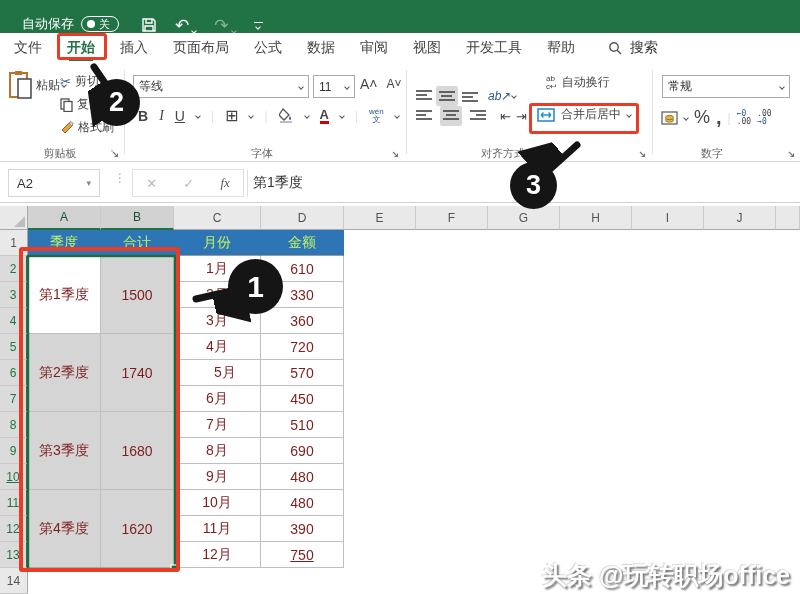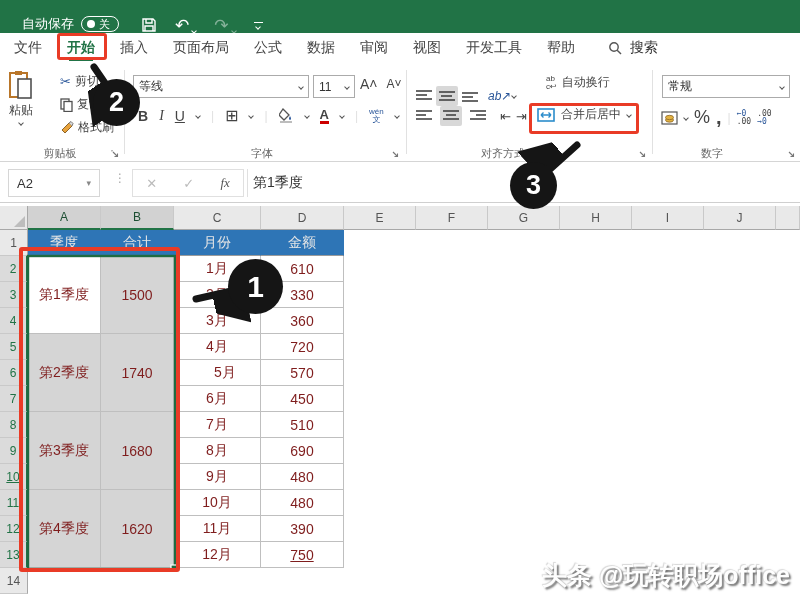--- a/index.html
+++ b/index.html
@@ -33,21 +33,21 @@
   .tab.active::after{content:"";position:absolute;left:2px;right:2px;bottom:1px;height:3px;background:#217346;}
   .searchbox{position:absolute;left:608px;top:33px;height:29px;display:flex;align-items:center;gap:8px;
     font-size:14px;color:#333;}
 
   
   .ribbon{position:absolute;left:0;top:62px;width:800px;height:100px;background:#fff;
     border-bottom:1px solid #d5d5d5;font-size:12px;color:#444;}
   .vsep{position:absolute;top:8px;height:84px;width:0;border-left:1px solid #e1e1e1;}
   .grouplabel{position:absolute;top:84px;font-size:11px;color:#666;width:120px;text-align:center;}
   .launcher{position:absolute;top:86px;}
-  .bigbtn{position:absolute;display:flex;flex-direction:column;align-items:center;gap:2px;}
+  .bigbtn{position:absolute;display:flex;flex-direction:row;align-items:center;gap:2px;}
   .smallrow{position:absolute;display:flex;align-items:center;gap:4px;white-space:nowrap;}
   .fontbox{position:absolute;border:1px solid #ababab;background:#fff;display:flex;align-items:center;
     justify-content:space-between;padding:0 5px;font-size:12px;color:#333;}
   .iconbtn{display:inline-flex;align-items:center;justify-content:center;}
   .on{background:#d8d8d8;border-radius:2px;}
   .bld{font-weight:bold;font-size:14px;}
   .itl{font-style:italic;font-size:14px;font-family:"Liberation Serif",serif;}
   .unl{text-decoration:underline;font-size:14px;}
   .fontcolorA{font-size:13px;font-weight:bold;border-bottom:3px solid #c00;line-height:13px;}
   .phon{display:inline-flex;flex-direction:column;align-items:center;font-size:8px;line-height:8px;color:#2b579a;}
@@ -77,21 +77,21 @@
   .corner::after{content:"";position:absolute;right:2px;bottom:2px;width:0;height:0;
     border-left:11px solid transparent;border-bottom:11px solid #bdbdbd;}
   .ch{background:#E9E9E9;border-right:1px solid #C9C9C9;border-bottom:1px solid #A8A8A8;
     color:#555;font-size:12px;display:flex;align-items:center;justify-content:center;}
   .ch.sel{background:#D2D2D2;border-bottom:2px solid #217346;color:#1d4f33;}
   .rh{background:#E9E9E9;border-bottom:1px solid #C9C9C9;border-right:1px solid #A8A8A8;
     color:#555;font-size:12px;display:flex;align-items:center;justify-content:center;}
   .rh.sel{background:#DBDBDB;color:#217346;border-right:2px solid #217346;}
   .tc{display:flex;align-items:center;justify-content:center;font-size:14px;color:#7f1d1d;
     border-right:1px solid #BFBFBF;border-bottom:1px solid #BFBFBF;background:#fff;}
-  .tc.blue{background:#2E75B6;color:#e5e5e5;border-right-color:#2E75B6;border-bottom-color:#9b9b9b;}
+  .tc.blue{background:#2E75B6;color:#bef264;border-right-color:#2E75B6;border-bottom-color:#9b9b9b;}
   .tc.gsel{background:#D5D5D5;}
 
   
   .redbox{position:absolute;border:3px solid #E93B26;border-radius:3px;z-index:30;pointer-events:none;}
   .balloon{position:absolute;background:#151515;color:#fff;border-radius:50%;display:flex;
     align-items:center;justify-content:center;font-weight:bold;z-index:40;}
   .arrowlayer{position:absolute;left:0;top:0;width:800px;height:594px;z-index:35;pointer-events:none;}
   .watermark{position:absolute;right:10px;bottom:2px;font-size:25px;font-weight:bold;color:#fefefe;
     z-index:50;text-shadow:2px 2px 2px rgba(110,110,110,.95),-1px -1px 1px rgba(190,190,190,.6);}
   .greenline{position:absolute;z-index:18;pointer-events:none;}

